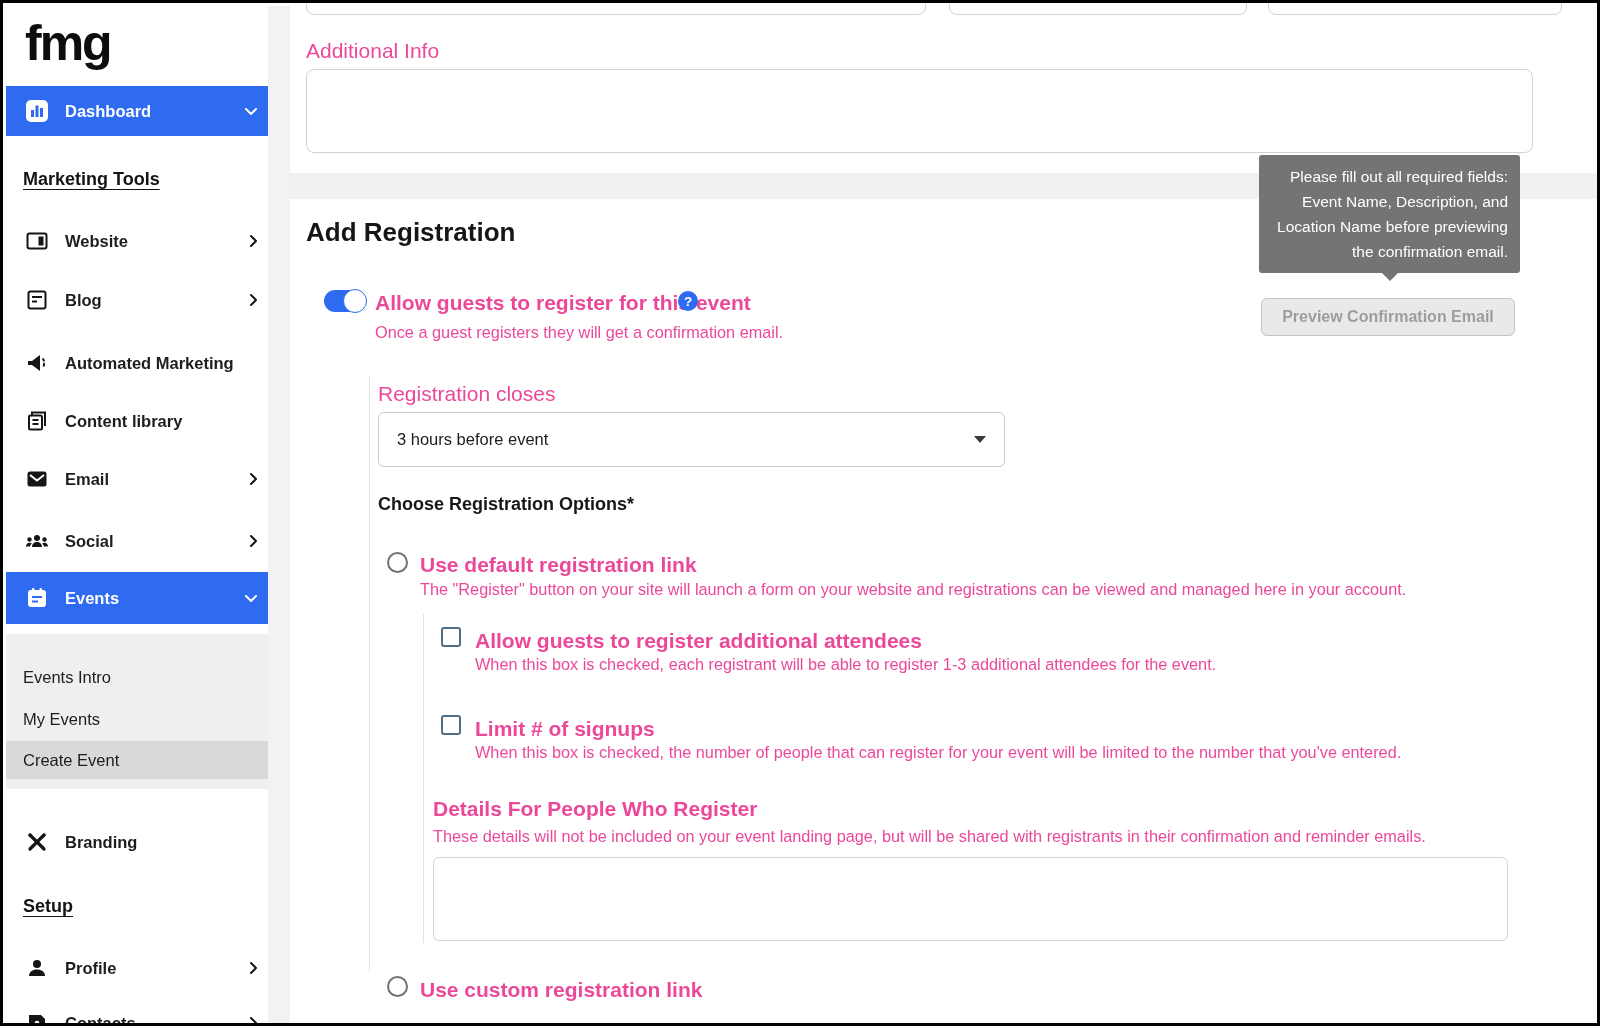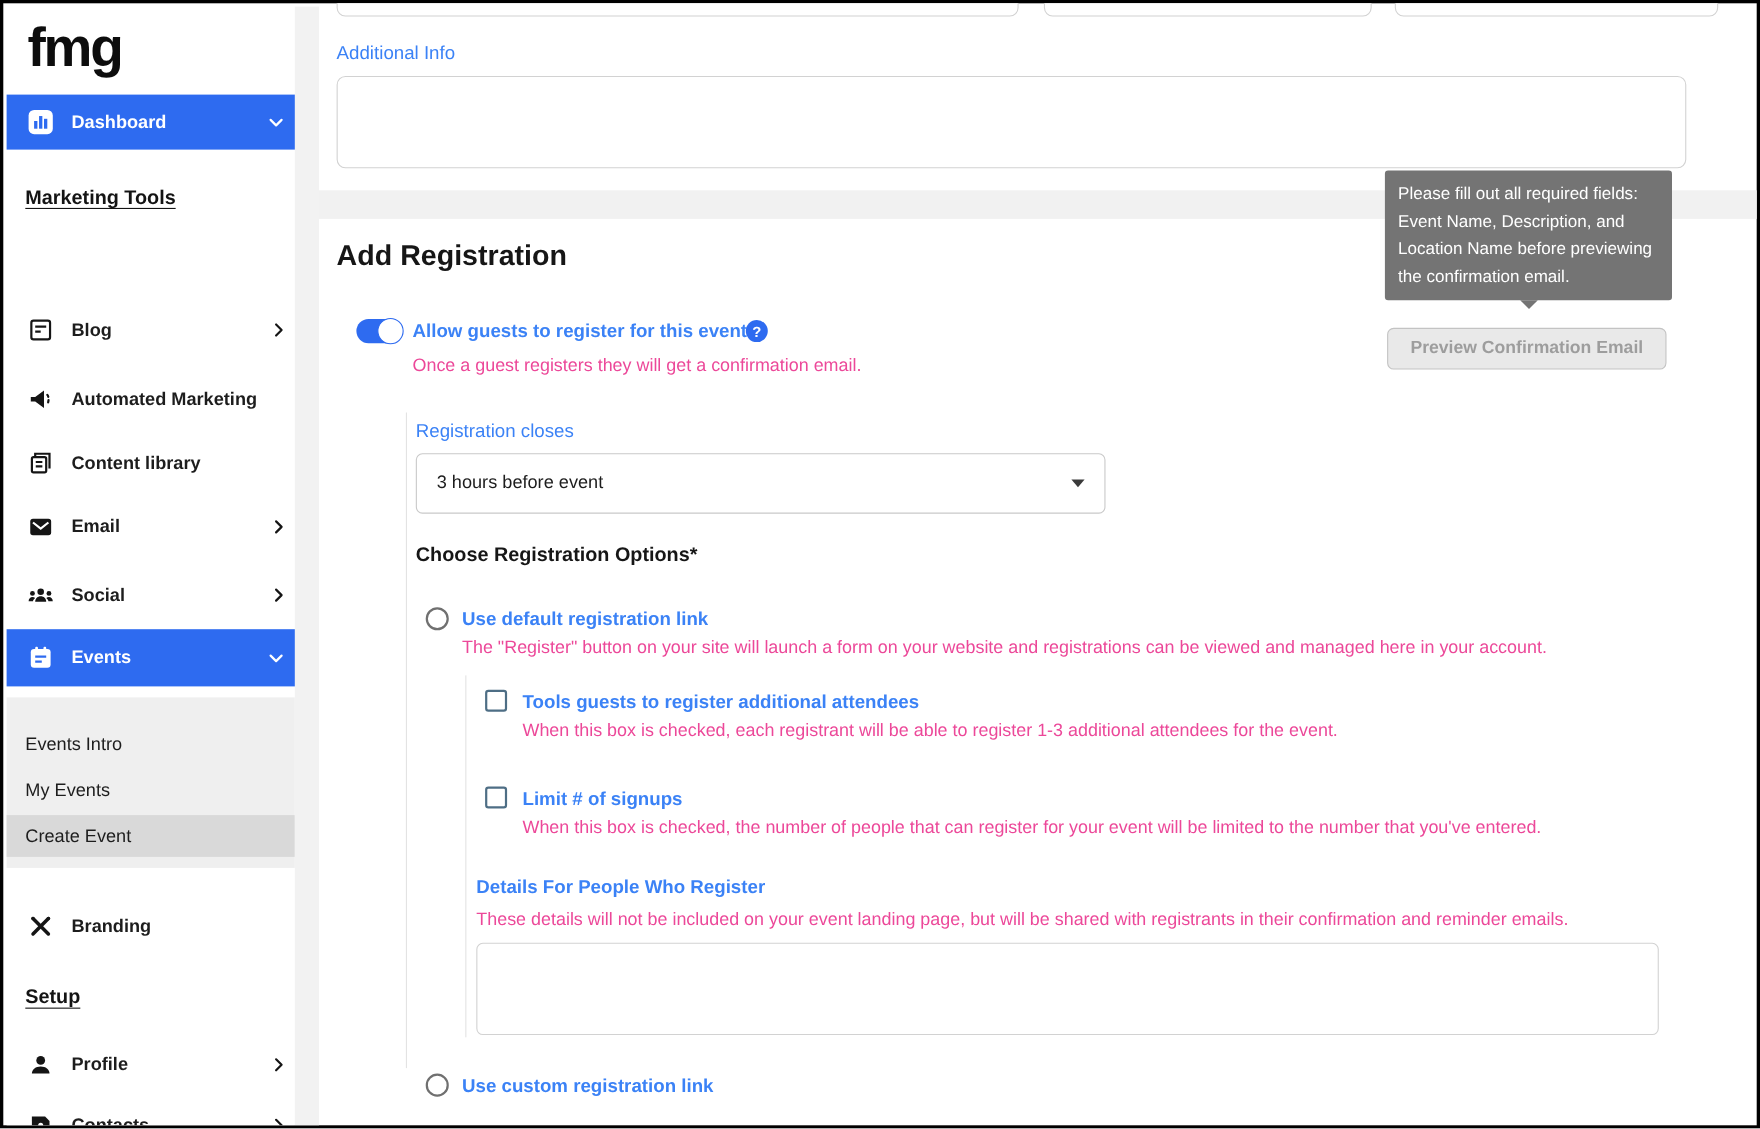--- a/index.html
+++ b/index.html
@@ -24,34 +24,34 @@
     padding-left:17px;box-sizing:border-box;font-size:16.5px;color:#1d1d1d;cursor:pointer;}
   .sub-active{background:#d9d9d9;height:42px;}
 
   
   .gutter{position:absolute;left:265px;top:3px;width:22px;height:1020px;background:#f2f2f2;}
   .hband{position:absolute;left:287px;top:170px;width:1310px;height:26px;background:#f1f1f1;}
 
   
   .field{position:absolute;box-sizing:border-box;border:1px solid #d2d2d2;border-radius:8px;background:#fff;}
   textarea.field{resize:none;outline:none;font-family:"Liberation Sans",sans-serif;font-size:16px;padding:10px 14px;}
-  .label{position:absolute;font-size:17px;color:#3b82f6;}
+  .label{position:absolute;font-size:21px;color:#ec4899;}
   .h1{position:absolute;font-size:26px;font-weight:700;color:#161616;}
   .h2{position:absolute;font-size:18px;font-weight:700;color:#161616;}
   .b{font-weight:700;}
   .desc{position:absolute;font-size:16.3px;color:#ec4899;white-space:nowrap;}
 
   .toggle{position:absolute;width:42px;height:22px;border-radius:11px;background:#2E6BF0;cursor:pointer;}
   .toggle .knob{position:absolute;right:-1px;top:-1px;width:22px;height:22px;border-radius:50%;
     background:#fff;border:1.5px solid #2E6BF0;box-sizing:content-box;}
   .help{position:absolute;width:20px;height:20px;border-radius:50%;background:#2E6BF0;color:#fff;
     font-size:13.5px;font-weight:700;display:flex;align-items:center;justify-content:center;cursor:pointer;}
 
   .tooltip{position:absolute;left:1256px;top:152px;width:261px;box-sizing:border-box;background:#747474;
-    color:#fff;font-size:15.5px;line-height:25px;text-align:left;padding:9px 12px;border-radius:3px;}
+    color:#fff;font-size:15.5px;line-height:25px;text-align:right;padding:9px 12px;border-radius:3px;}
   .tooltip:after{content:"";position:absolute;left:50%;bottom:-8px;margin-left:-8px;
     border:8px solid transparent;border-top-color:#747474;border-bottom:none;}
   .btn-disabled{position:absolute;left:1258px;top:295px;width:254px;height:38px;box-sizing:border-box;
     background:#e9e9e9;border:1px solid #c3c3c3;border-radius:6px;color:#9d9d9d;font-size:16px;font-weight:700;
     display:flex;align-items:center;justify-content:center;cursor:not-allowed;}
 
   .vline{position:absolute;width:1px;background:#e3e3e3;}
   .select{position:absolute;left:375px;top:409px;width:627px;height:55px;box-sizing:border-box;
     border:1px solid #c9c9c9;border-radius:6px;background:#fff;display:flex;align-items:center;
     padding:0 18px;font-size:16.5px;cursor:pointer;}
@@ -83,20 +83,34 @@
       <span class="lbl">Dashboard</span>
       <span class="chev">
         <svg width="14" height="9" viewBox="0 0 14 9">
             <polyline points="2,2 7,7 12,2" fill="none" stroke="#fff" stroke-width="2" stroke-linecap="round" stroke-linejoin="round"></polyline>
           </svg>
       </span>
     </div>
 
     <div class="side-heading" style="top:163px;">Marketing Tools</div>
 
+    <div class="nav-row" style="top:213px;">
+      <span class="ic">
+        <svg width="24" height="24" viewBox="0 0 24 24">
+            <rect x="2.5" y="4.5" width="19" height="15" rx="2" fill="none" stroke="#151515" stroke-width="2"></rect>
+            <rect x="13.5" y="7.5" width="5" height="9" fill="#151515"></rect>
+          </svg>
+      </span>
+      <span class="lbl">Website</span>
+      <span class="chev">
+        <svg width="9" height="14" viewBox="0 0 9 14">
+            <polyline points="2,2 7,7 2,12" fill="none" stroke="#151515" stroke-width="2" stroke-linecap="round" stroke-linejoin="round"></polyline>
+          </svg>
+      </span>
+    </div>
 
     <div class="nav-row" style="top:272px;">
       <span class="ic">
         <svg width="24" height="24" viewBox="0 0 24 24">
             <rect x="3.5" y="3.5" width="17" height="17" rx="2" fill="none" stroke="#151515" stroke-width="2"></rect>
             <line x1="7" y1="9" x2="17" y2="9" stroke="#151515" stroke-width="2"></line>
             <line x1="7" y1="13.5" x2="12" y2="13.5" stroke="#151515" stroke-width="2"></line>
           </svg>
       </span>
       <span class="lbl">Blog</span>
@@ -270,21 +284,21 @@
 
     <div class="h2" style="left:375px;top:491px;">Choose Registration Options*</div>
 
     <div class="radio" style="left:384px;top:549px;"></div>
     <div class="label b" style="left:417px;top:550px;">Use default registration link</div>
     <div class="desc" style="left:417px;top:577px;">The "Register" button on your site will launch a form on your website and registrations can be viewed and managed here in your account.</div>
 
     <div class="vline" style="left:420px;top:611px;height:329px;"></div>
 
     <div class="checkbox" style="left:438px;top:624px;"></div>
-    <div class="label b" style="left:472px;top:626px;">Tools guests to register additional attendees</div>
+    <div class="label b" style="left:472px;top:626px;">Allow guests to register additional attendees</div>
     <div class="desc" style="left:472px;top:652px;">When this box is checked, each registrant will be able to register 1-3 additional attendees for the event.</div>
 
     <div class="checkbox" style="left:438px;top:712px;"></div>
     <div class="label b" style="left:472px;top:714px;">Limit # of signups</div>
     <div class="desc" style="left:472px;top:740px;">When this box is checked, the number of people that can register for your event will be limited to the number that you've entered.</div>
 
     <div class="label b" style="left:430px;top:794px;">Details For People Who Register</div>
     <div class="desc" style="left:430px;top:824px;">These details will not be included on your event landing page, but will be shared with registrants in their confirmation and reminder emails.</div>
     <textarea class="field" style="left: 430px; top: 854px; width: 1075px; height: 84px; border-radius: 6px;"></textarea>
 

